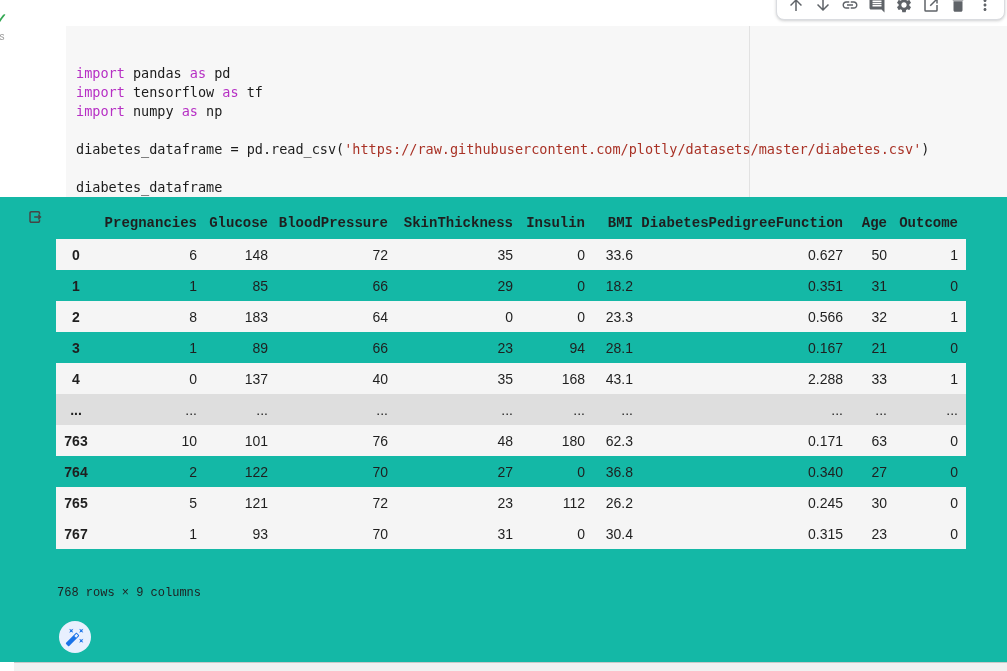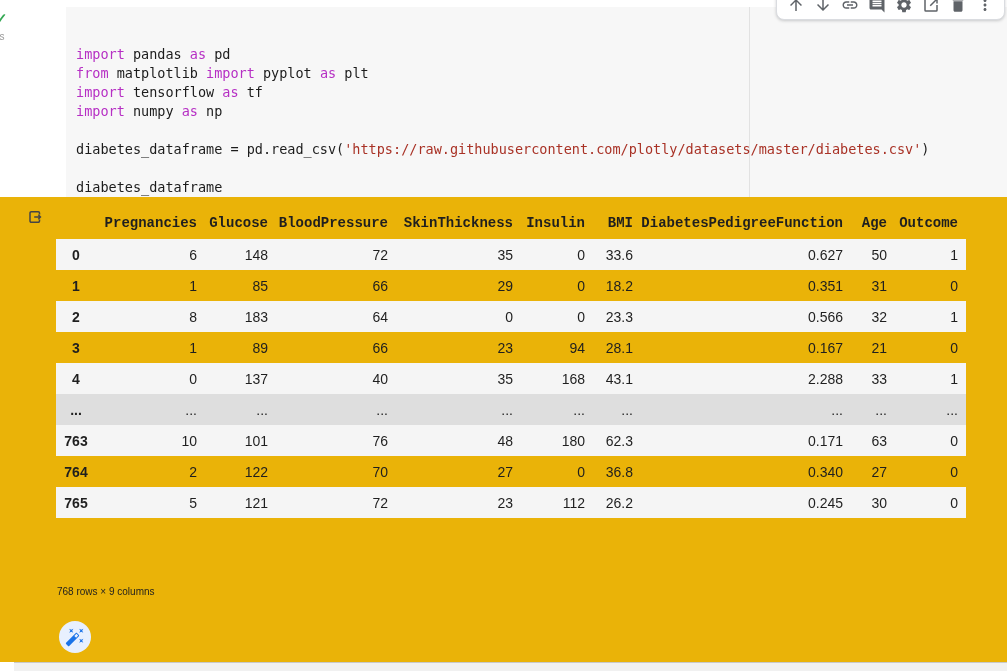--- a/index.html
+++ b/index.html
@@ -28,33 +28,33 @@
 
   
   .toolbar { position:absolute; top:-12px; right:2px; height:32px; background:#fff;
     border:1px solid #dadce0; border-radius:8px; box-shadow:0 1px 3px rgba(60,64,67,.25);
     display:flex; align-items:flex-end; gap:9px; padding:0 10px 5px; z-index:5; }
   .tb-btn { width:18px; height:18px; border:none; background:none; padding:0;
     cursor:pointer; color:var(--icon); }
   .tb-btn svg { width:18px; height:18px; display:block; fill:var(--icon); }
 
   
-  .output { position:absolute; left:0; top:197px; right:0; bottom:9px; background:#eab308; }
+  .output { position:absolute; left:0; top:197px; right:0; bottom:9px; background:#14b8a6; }
   .out-icon { position:absolute; left:27px; top:12px; color:#454545; }
   table { border-collapse:collapse; table-layout:fixed; width:910px;
     position:absolute; left:56px; top:9px; font-size:14px; color:#1f1f1f; }
   thead th { font-family:"Liberation Mono", monospace; font-weight:700; font-size:14px;
     text-align:right; height:33px; vertical-align:middle; }
   tbody th { font-weight:700; text-align:center; }
   tbody td { text-align:right; }
   tbody td, tbody th { height:31px; vertical-align:middle; }
   th:last-child, td:last-child { padding-right:8px; }
   tr.row-grey { background:#f5f5f5; }
   tr.row-dark { background:#dedede; }
-  .caption { position:absolute; left:57px; top:389px; font-size:10px; color:#1f1f1f; }
+  .caption { position:absolute; left:57px; top:389px; font-size:12px; color:#1f1f1f;font-family:Liberation Mono, monospace; }
   .wand-btn { position:absolute; left:59px; top:424px; width:32px; height:32px;
     border-radius:50%; background:var(--wandbg); border:none; cursor:pointer;
     display:flex; align-items:center; justify-content:center; }
   .wand-btn svg { fill:var(--blue); }
 
   
   .bottom-strip { position:absolute; left:14px; top:662px; right:0; height:9px;
     background:#f1f1f1; border-top:1px solid #c9c9c9; }
 </style>
 </head>
@@ -68,21 +68,20 @@
     <button class="run-btn">
       <svg width="12" height="12" viewBox="0 0 24 24">
           <path fill="#fff" d="M8 5v14l11-7z"></path>
         </svg>
     </button>
   </div>
   <div class="code-area">
     <div class="ruler"></div>
     <div id="code">
         <div class="code-line"><span class="tok-kw">import</span><span class="tok-pl"> pandas </span><span class="tok-kw">as</span><span class="tok-pl"> pd</span></div>
-        <div class="code-line"><span class="tok-kw">from</span><span class="tok-pl"> matplotlib </span><span class="tok-kw">import</span><span class="tok-pl"> pyplot </span><span class="tok-kw">as</span><span class="tok-pl"> plt</span></div>
         <div class="code-line"><span class="tok-kw">import</span><span class="tok-pl"> tensorflow </span><span class="tok-kw">as</span><span class="tok-pl"> tf</span></div>
         <div class="code-line"><span class="tok-kw">import</span><span class="tok-pl"> numpy </span><span class="tok-kw">as</span><span class="tok-pl"> np</span></div>
         <div class="code-line"></div>
         <div class="code-line"><span class="tok-pl">diabetes_dataframe = pd.read_csv(</span><span class="tok-str">'</span><span class="tok-link">https://raw.githubusercontent.com/plotly/datasets/master/diabetes.csv</span><span class="tok-str">'</span><span class="tok-pl">)</span></div>
         <div class="code-line"></div>
         <div class="code-line"><span class="tok-pl">diabetes_dataframe</span></div>
       </div>
   </div>
 </div>
 
@@ -266,20 +265,32 @@
           <td>5</td>
           <td>121</td>
           <td>72</td>
           <td>23</td>
           <td>112</td>
           <td>26.2</td>
           <td>0.245</td>
           <td>30</td>
           <td>0</td>
         </tr>
+        <tr class="row-grey">
+          <th>767</th>
+          <td>1</td>
+          <td>93</td>
+          <td>70</td>
+          <td>31</td>
+          <td>0</td>
+          <td>30.4</td>
+          <td>0.315</td>
+          <td>23</td>
+          <td>0</td>
+        </tr>
       </tbody>
   </table>
   <div class="caption">768 rows × 9 columns</div>
   <button class="wand-btn">
     <svg width="20" height="20" viewBox="0 0 24 24">
       <path d="M7.5 5.6 10 7 8.6 4.5 10 2 7.5 3.4 5 2l1.4 2.5L5 7zm12 9.8L17 14l1.4 2.5L17 19l2.5-1.4L22 19l-1.4-2.5L22 14zM22 2l-2.5 1.4L17 2l1.4 2.5L17 7l2.5-1.4L22 7l-1.4-2.5zm-7.63 5.29c-.39-.39-1.02-.39-1.41 0L1.29 18.96c-.39.39-.39 1.02 0 1.41l2.34 2.34c.39.39 1.02.39 1.41 0L16.7 11.05c.39-.39.39-1.02 0-1.41l-2.33-2.35zm-1.03 5.49-2.12-2.12 2.44-2.44 2.12 2.12-2.44 2.44z"></path>
     </svg>
   </button>
 </div>
 

